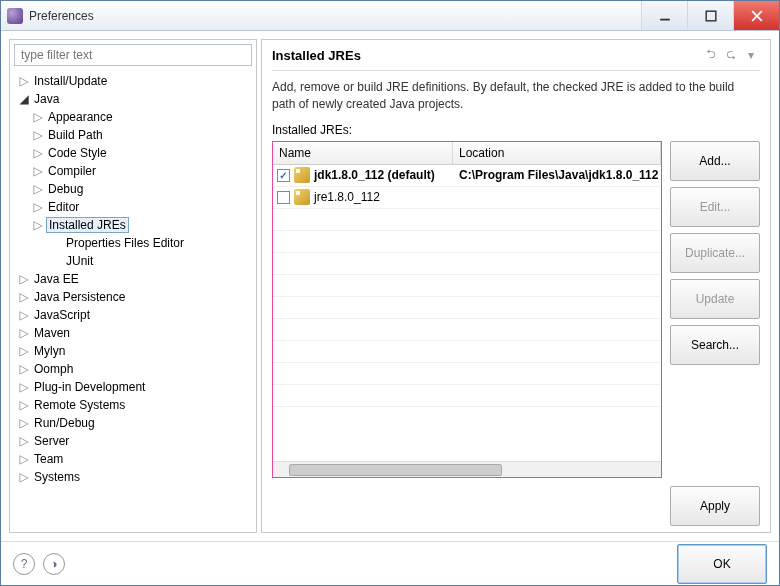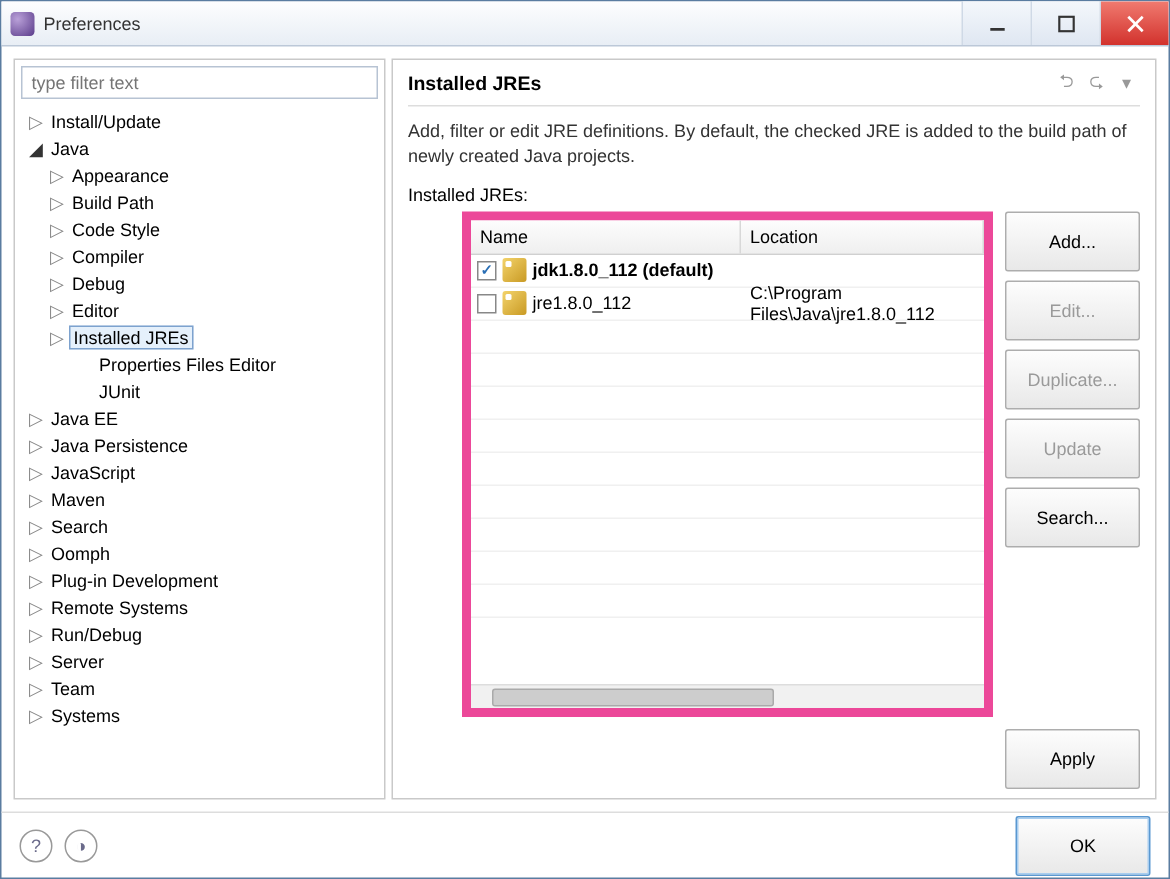--- a/index.html
+++ b/index.html
@@ -31,21 +31,21 @@
 
 .right { flex: 1; display: flex; flex-direction: column; border: 1px solid #c9c9c9; background: #fff; padding: 6px 10px; min-width: 0; }
 .header { display: flex; align-items: center; border-bottom: 1px solid #ddd; padding-bottom: 6px; margin-bottom: 8px; }
 .header h2 { font-size: 13px; font-weight: bold; flex: 1; }
 .navicon { width: 18px; height: 18px; margin-left: 2px; color: #999; display:flex; align-items:center; justify-content:center;}
 .desc { color: #333; line-height: 1.4; margin-bottom: 10px; }
 .sublabel { margin-bottom: 4px; }
 
 .tablewrap { display: flex; gap: 8px; flex: 1; min-height: 0; }
 .tablearea { flex: 1; display:flex; flex-direction:column; min-width:0;}
-.table { border: 6px solid #ec4899; flex:1; display:flex; flex-direction:column;margin-left:36px; }
+.table { border: 1px solid #ec4899; flex:1; display:flex; flex-direction:column; }
 .thead { display: flex; background: linear-gradient(#fdfdfd,#efefef); border-bottom: 1px solid #d0d0d0; }
 .th { padding: 4px 6px; border-right: 1px solid #d8d8d8; }
 .th.name { width: 180px; }
 .th.loc { flex: 1; }
 .tbody { flex:1; background:#fff; }
 .tr { display: flex; align-items: center; height: 22px; border-bottom: 1px solid #f0f0f0; }
 .td.name { width: 180px; display:flex; align-items:center; padding-left:4px; gap:4px; }
 .td.loc { flex:1; padding-left:6px; }
 .chk { width:13px; height:13px; border:1px solid #888; background:#fff; display:flex; align-items:center; justify-content:center; font-size:10px; color:#2a6fb5;}
 .jre-icon { width:16px; height:16px; display:inline-block; background:linear-gradient(135deg,#f3d36b,#c99a24); border-radius:2px; position:relative;}
@@ -151,21 +151,21 @@
           <div class="node depth0">
             <span class="arrow">▷</span>
             <span class="label">JavaScript</span>
           </div>
           <div class="node depth0">
             <span class="arrow">▷</span>
             <span class="label">Maven</span>
           </div>
           <div class="node depth0">
             <span class="arrow">▷</span>
-            <span class="label">Search</span>
+            <span class="label">Mylyn</span>
           </div>
           <div class="node depth0">
             <span class="arrow">▷</span>
             <span class="label">Oomph</span>
           </div>
           <div class="node depth0">
             <span class="arrow">▷</span>
             <span class="label">Plug-in Development</span>
           </div>
           <div class="node depth0">
@@ -191,45 +191,45 @@
         </div>
     </div>
 
     <div class="right">
       <div class="header">
         <h2>Installed JREs</h2>
         <div class="navicon">⮌</div>
         <div class="navicon">⮎</div>
         <div class="navicon">▾</div>
       </div>
-      <div class="desc">Add, filter or edit JRE definitions. By default, the checked JRE is added to the build path of newly created Java projects.</div>
+      <div class="desc">Add, remove or build JRE definitions. By default, the checked JRE is added to the build path of newly created Java projects.</div>
       <div class="sublabel">Installed JREs:</div>
 
       <div class="tablewrap">
         <div class="tablearea">
           <div class="table">
             <div class="thead">
               <div class="th name">Name</div>
               <div class="th loc">Location</div>
             </div>
             <div class="tbody" id="tbody">
                 <div class="tr bold">
                   <div class="td name">
                     <span class="chk">✓</span>
                     <span class="jre-icon"></span>
                     <span>jdk1.8.0_112 (default)</span>
                   </div>
+                  <div class="td loc">C:\Program Files\Java\jdk1.8.0_112</div>
                 </div>
                 <div class="tr">
                   <div class="td name">
                     <span class="chk"></span>
                     <span class="jre-icon"></span>
                     <span>jre1.8.0_112</span>
                   </div>
-                  <div class="td loc">C:\Program Files\Java\jre1.8.0_112</div>
                 </div>
                 <div class="tr">
                   <div class="td name"></div>
                   <div class="td loc"></div>
                 </div>
                 <div class="tr">
                   <div class="td name"></div>
                   <div class="td loc"></div>
                 </div>
                 <div class="tr">

